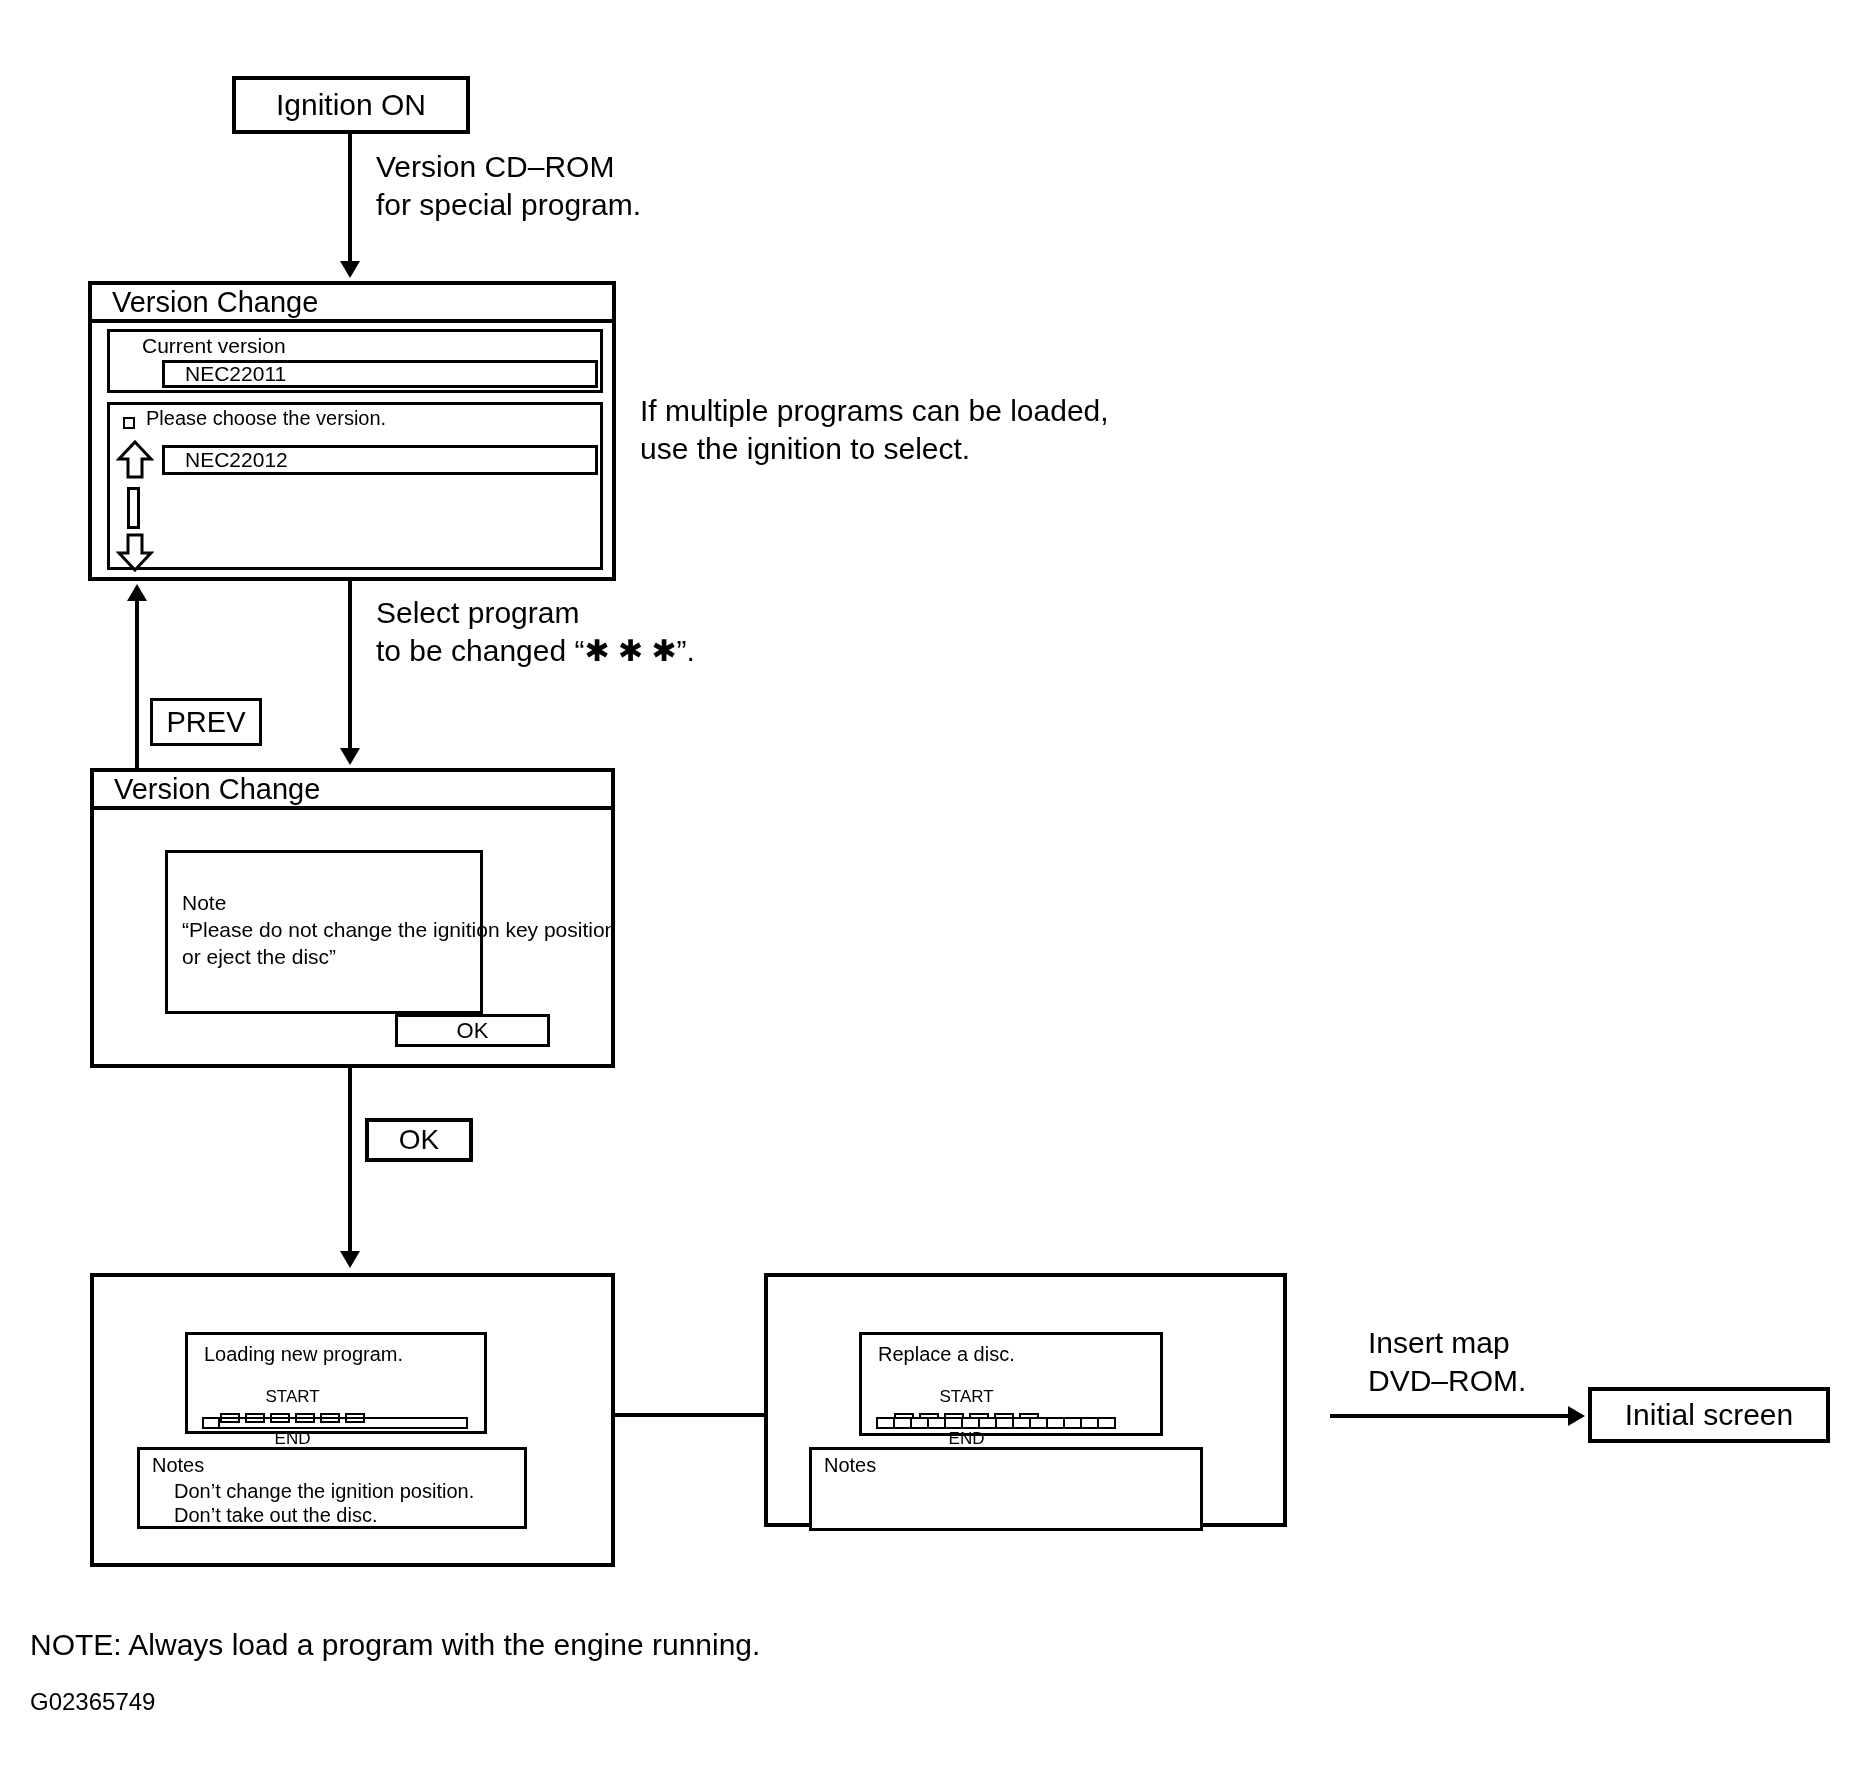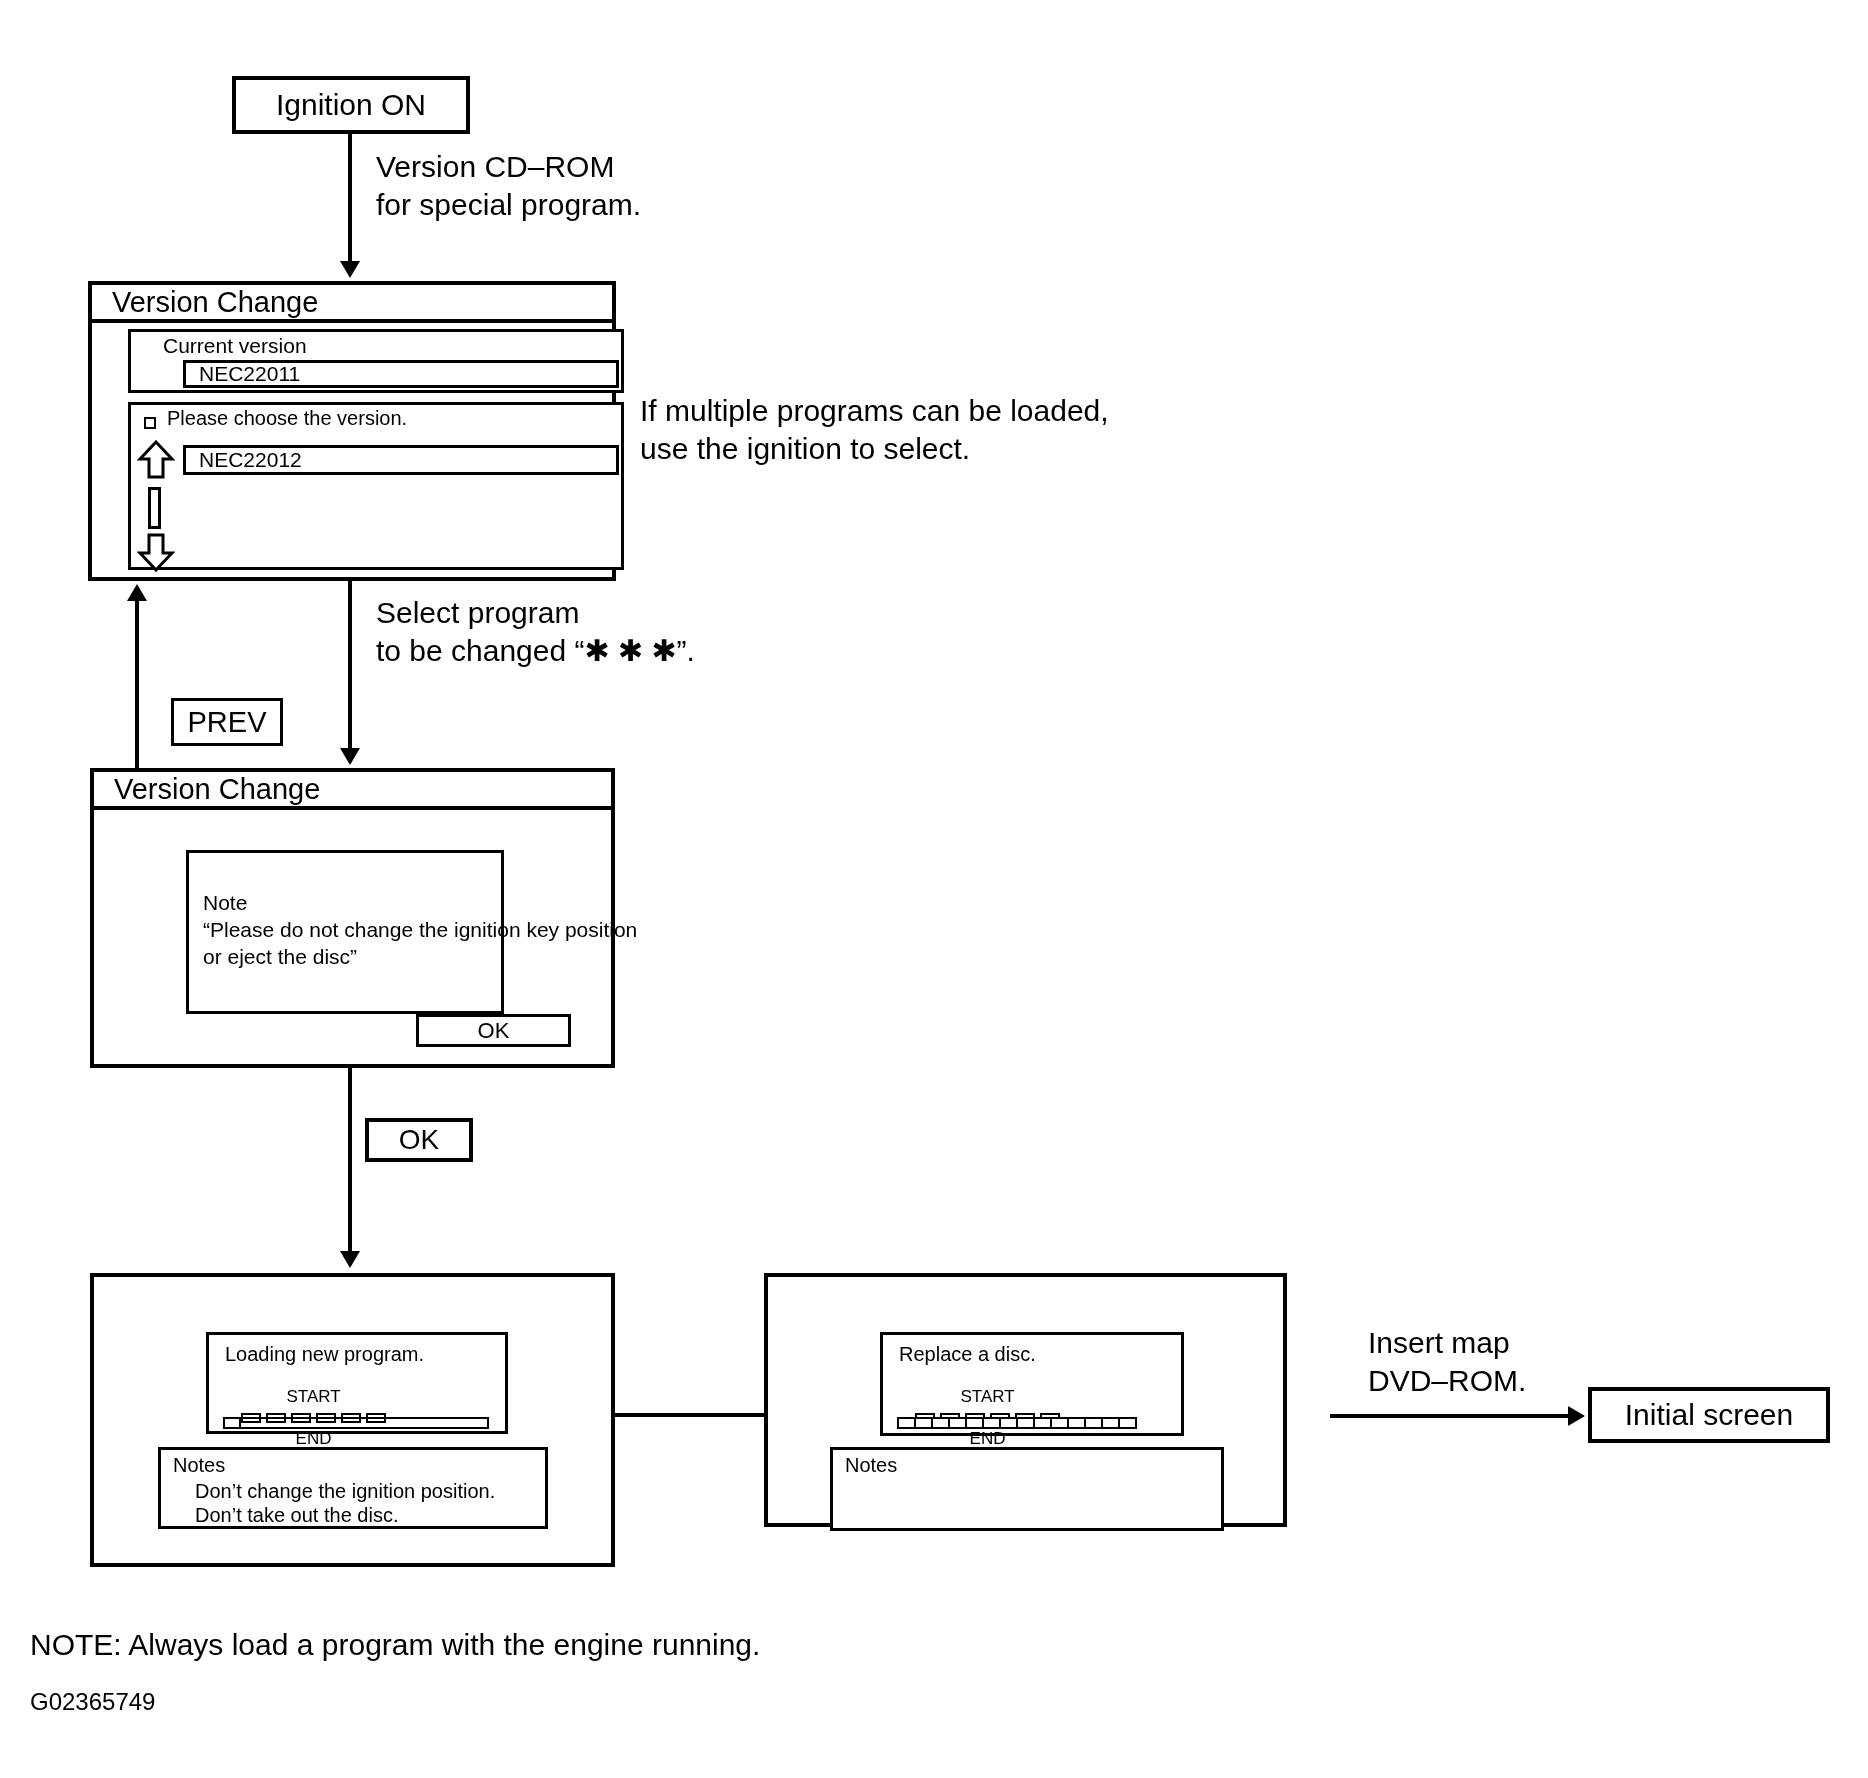--- a/index.html
+++ b/index.html
@@ -2,32 +2,32 @@
 <html><head>
 <meta charset="utf-8">
 <style>
   html,body{margin:0;padding:0;background:#fff;}
   #canvas{
     position:relative;width:1868px;height:1778px;background:#fff;
     font-family:"Liberation Sans",sans-serif;color:#000;overflow:hidden;
   }
   .abs{position:absolute;}
   .box4{border:4px solid #000;background:#fff;box-sizing:border-box;}
-  .box3{border:3px solid #000;background:#fff;box-sizing:border-box;margin-left:21px;}
+  .box3{border:3px solid #000;background:#fff;box-sizing:border-box;}
   .center{display:flex;align-items:center;justify-content:center;}
   .vline{position:absolute;width:4px;background:#000;}
   .hline{position:absolute;height:4px;background:#000;}
   .ah-down{position:absolute;width:0;height:0;border-left:10px solid transparent;border-right:10px solid transparent;border-top:17px solid #000;}
   .ah-up{position:absolute;width:0;height:0;border-left:10px solid transparent;border-right:10px solid transparent;border-bottom:17px solid #000;}
   .ah-right{position:absolute;width:0;height:0;border-top:10px solid transparent;border-bottom:10px solid transparent;border-left:17px solid #000;}
   .lbl30{font-size:30px;line-height:38px;white-space:nowrap;}
   .screen-title{height:34px;border-bottom:4px solid #000;display:flex;align-items:center;padding-left:20px;font-size:29px;box-sizing:content-box;}
   .small{font-size:21px;white-space:nowrap;}
   .tiny{font-size:20px;white-space:nowrap;}
-  .field{position:absolute;border:3px solid #000;box-sizing:border-box;display:flex;align-items:center;padding-left:13px;font-size:21px;background:#fff;}
+  .field{position:absolute;border:3px solid #000;box-sizing:border-box;display:flex;align-items:center;padding-left:20px;font-size:21px;background:#fff;}
   .startend{position:absolute;display:flex;align-items:center;gap:6px;font-size:17px;flex-direction:column;}
   .sq{width:20px;height:10px;border:2px solid #000;box-sizing:border-box;background:#fff;}
   .sqrow{display:flex;gap:5px;}
   .seg{width:19px;height:12px;border:2px solid #000;box-sizing:border-box;margin-left:-2px;background:#fff;}
   .seg:first-child{margin-left:0;}
 </style>
 </head>
 <body>
 
 <div id="canvas">

